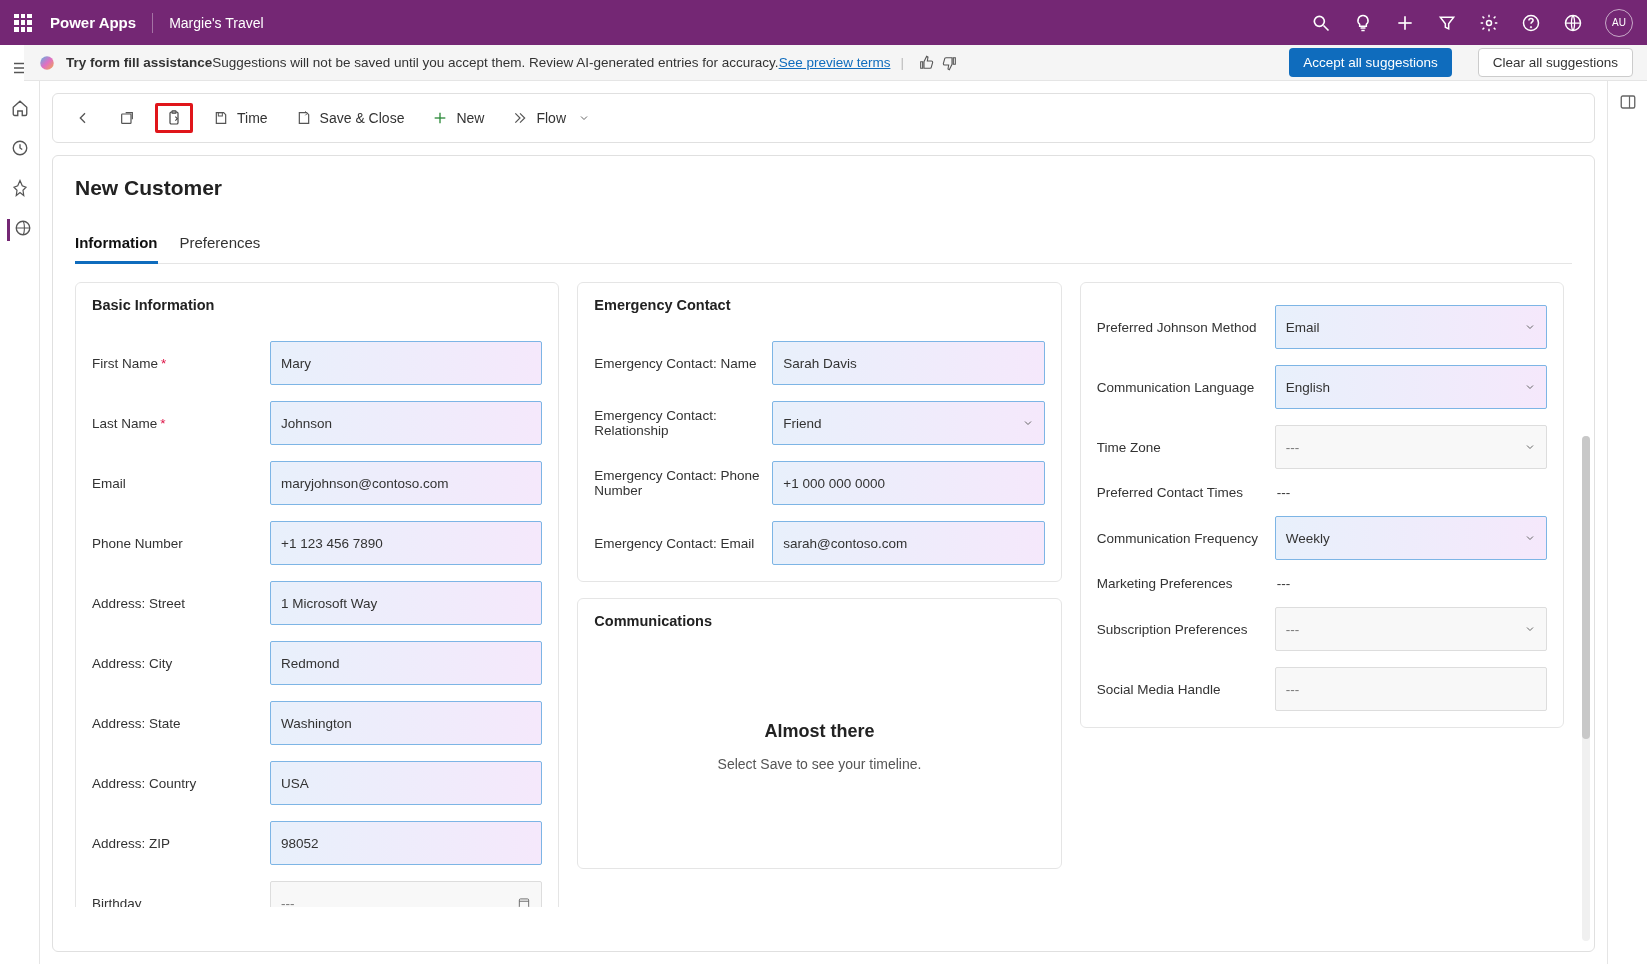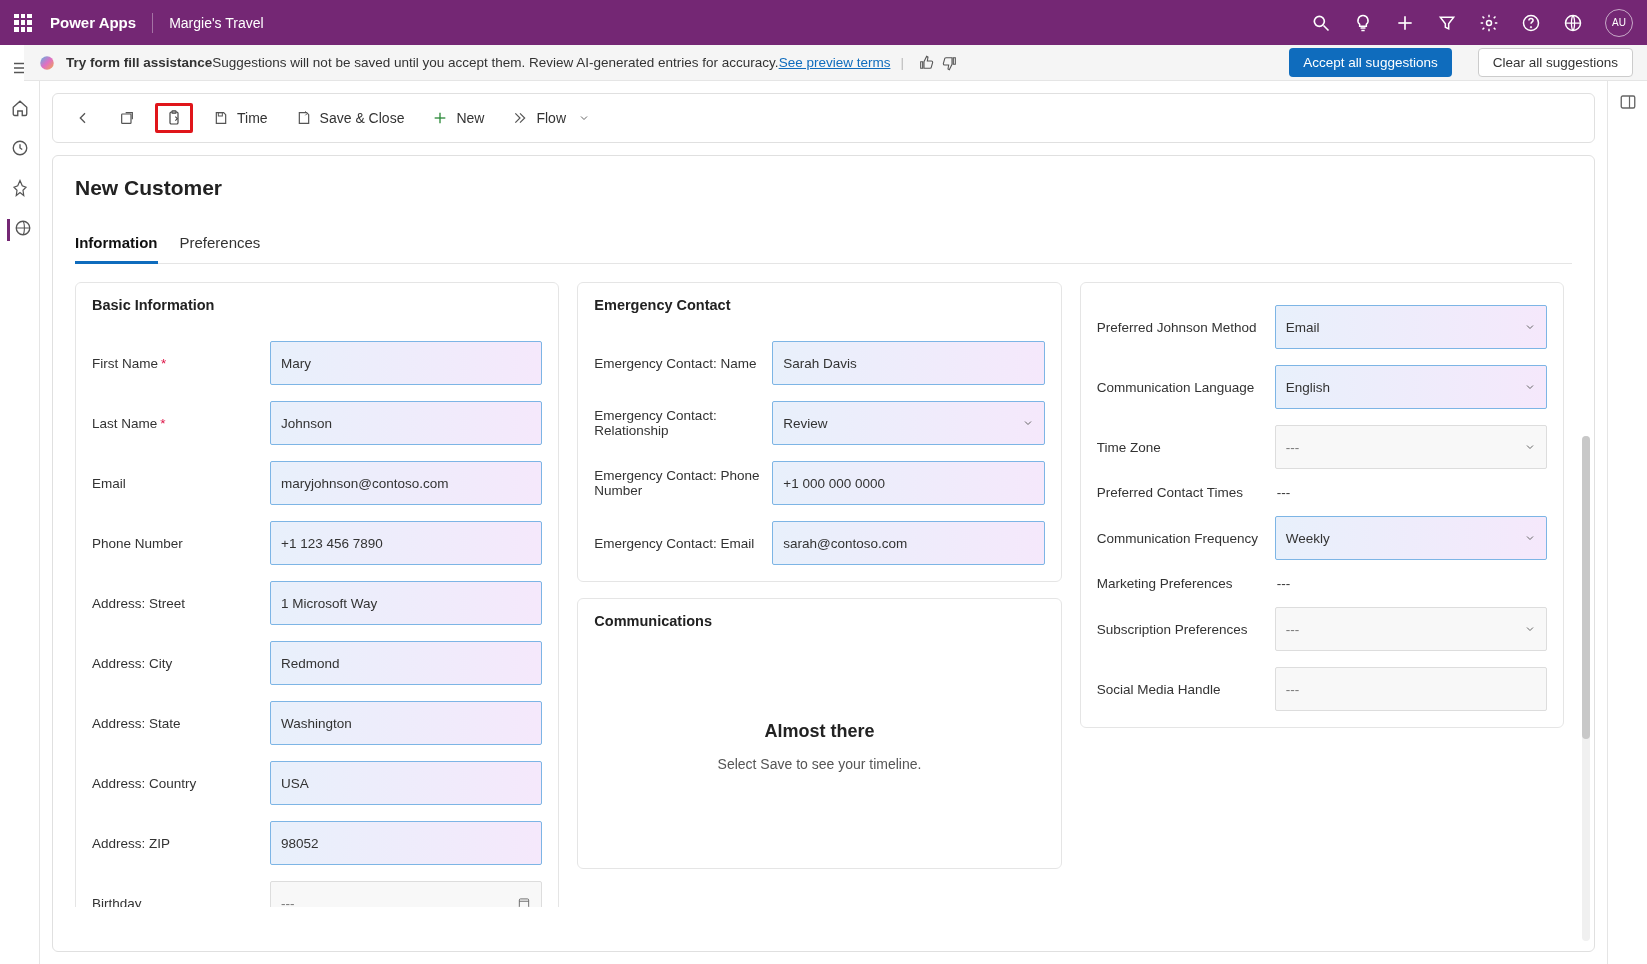--- a/index.html
+++ b/index.html
@@ -322,21 +322,21 @@
           <div class="sec-body">
             <div class="frow">
                 <div class="flabel">Emergency Contact: Name</div>
                 <div class="finput">
                   <span>Sarah Davis</span>
                 </div>
               </div>
             <div class="frow">
                 <div class="flabel">Emergency Contact: Relationship</div>
                 <div class="finput">
-                  <span>Review</span>
+                  <span>Friend</span>
                   <svg class="chev" viewBox="0 0 24 24">
                     <path d="M6 9l6 6 6-6" stroke-width="2"></path>
                   </svg>
                 </div>
               </div>
             <div class="frow">
                 <div class="flabel">Emergency Contact: Phone Number</div>
                 <div class="finput">
                   <span>+1 000 000 0000</span>
                 </div>

